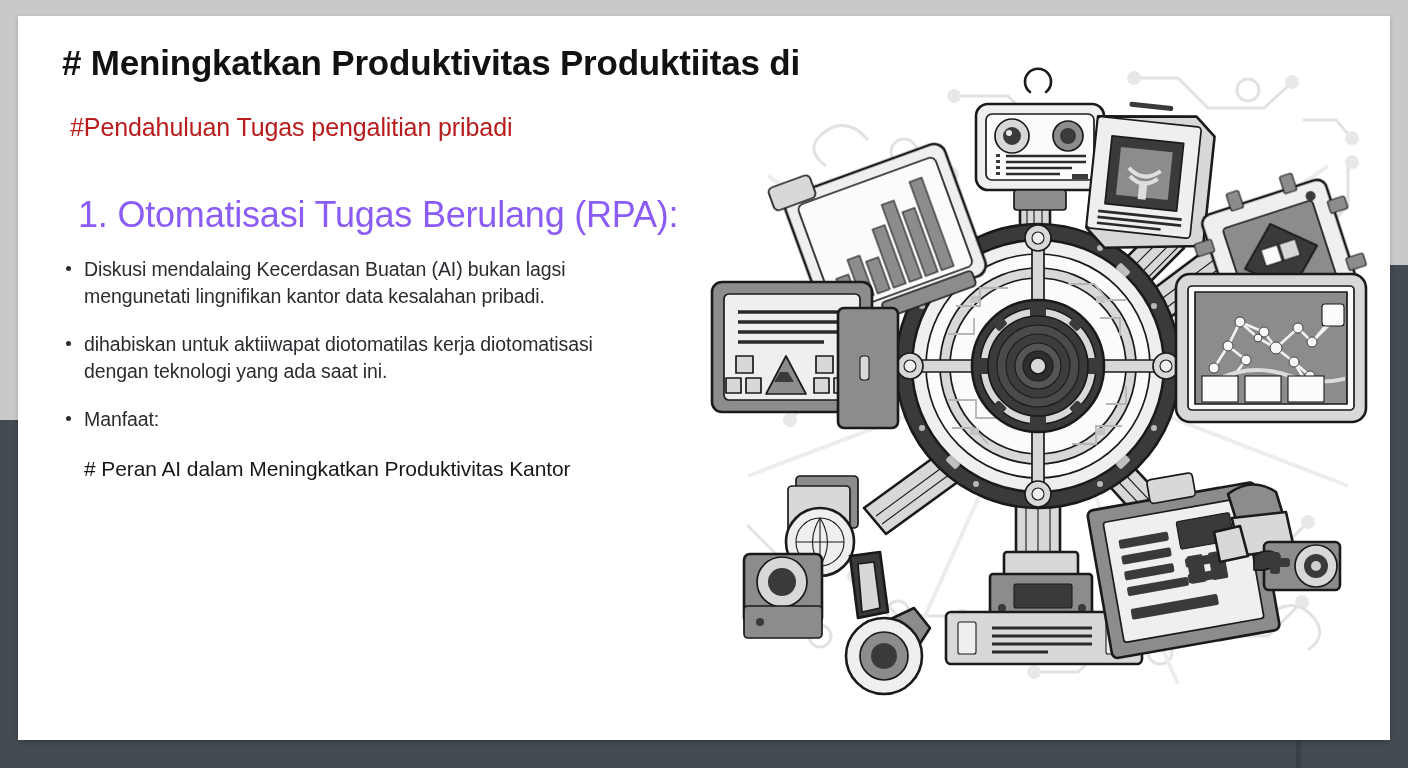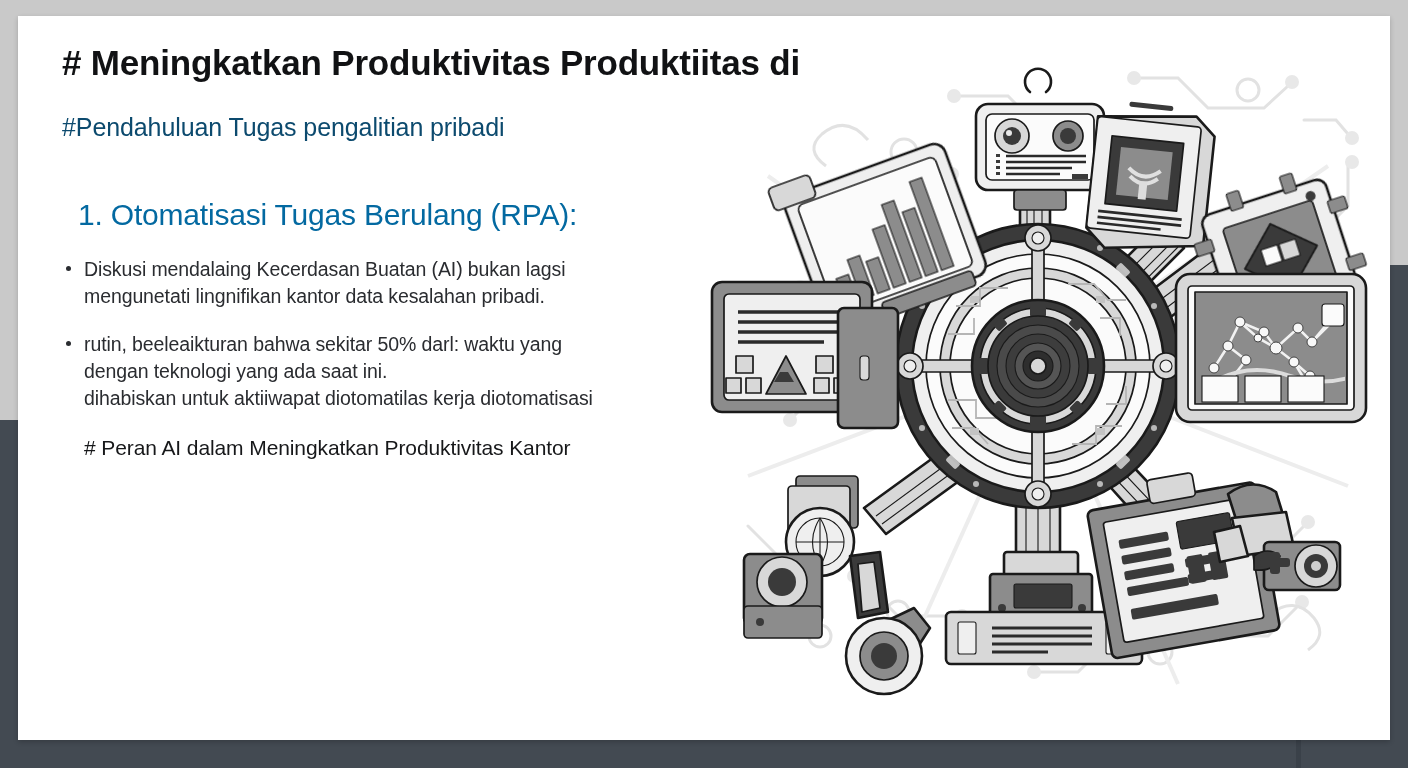--- a/index.html
+++ b/index.html
@@ -25,25 +25,25 @@
 
   
   .textcol{position:absolute;left:44px;top:22px;width:660px;}
 
   .h1{
     font-size:35px;line-height:50px;font-weight:bold;color:#111214;
     letter-spacing:-.2px;white-space:nowrap;
   }
   .h1 .ln{display:block;}
   .h2{
-    font-size:25px;line-height:34px;color:#0c4a6e;margin-top:22px;
-    letter-spacing:-.1px;white-space:nowrap;
+    font-size:25px;line-height:34px;color:#b91c1c;margin-top:22px;
+    letter-spacing:-.1px;white-space:nowrap;margin-left:8px;
   }
   .h3{
-    font-size:30px;line-height:38px;color:#0369a1;margin-top:52px;margin-left:16px;
+    font-size:36px;line-height:38px;color:#8b5cf6;margin-top:52px;margin-left:16px;
     letter-spacing:-.2px;white-space:nowrap;
   }
 
   ul.bullets{list-style:none;margin:22px 0 0 0;padding:0;}
   ul.bullets>li{
     position:relative;padding-left:22px;margin-bottom:21px;
     font-size:19.5px;line-height:27px;color:#2a2c30;letter-spacing:-.1px;
   }
   ul.bullets>li:before{
     content:"";position:absolute;left:4px;top:10px;
@@ -82,23 +82,25 @@
       <div class="h2">#Pendahuluan Tugas pengalitian pribadi</div>
 
       <div class="h3">1. Otomatisasi Tugas Berulang (RPA):</div>
 
       <ul class="bullets">
         <li>
           <span class="l">Diskusi mendalaing Kecerdasan Buatan (AI) bukan lagsi</span>
           <span class="l">mengunetati lingnifikan kantor data kesalahan pribadi.</span>
         </li>
         <li>
-          <span class="l">rutin, beeleaikturan bahwa sekitar 50% darl: waktu yang</span>
+          <span class="l">dihabiskan untuk aktiiwapat diotomatilas kerja diotomatisasi</span>
           <span class="l">dengan teknologi yang ada saat ini.</span>
-          <span class="l">dihabiskan untuk aktiiwapat diotomatilas kerja diotomatisasi</span>
+        </li>
+        <li class="tight">
+          <span class="l">Manfaat:</span>
         </li>
       </ul>
 
       <div class="sub-h"># Peran AI dalam Meningkatkan Produktivitas Kantor</div>
     </div>
 
     <div class="illus">
       <svg viewBox="0 0 660 640" xmlns="http://www.w3.org/2000/svg">
         <defs>
           <style>

